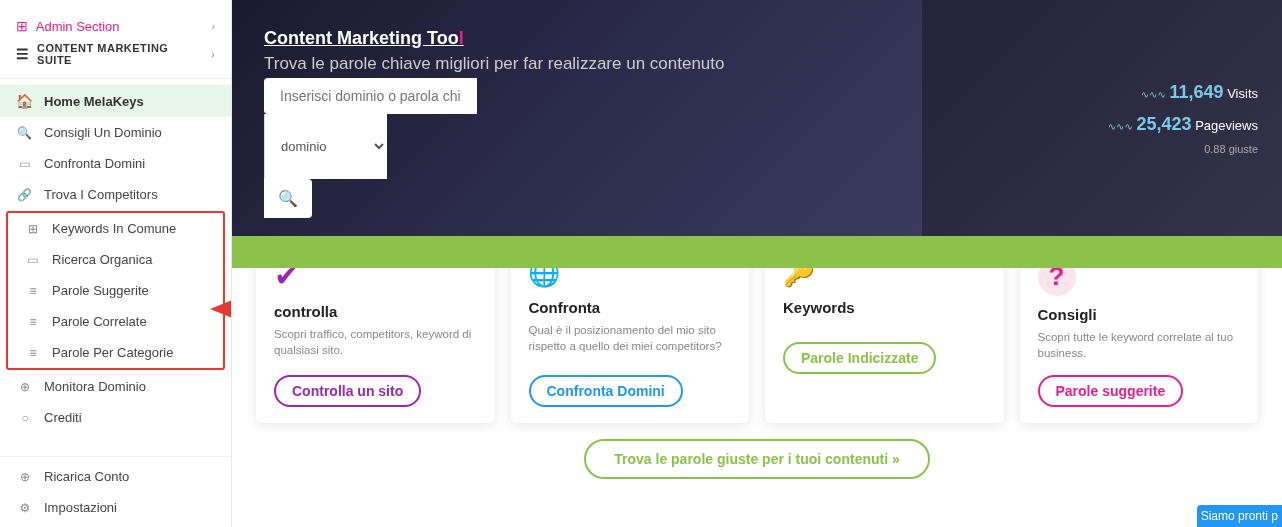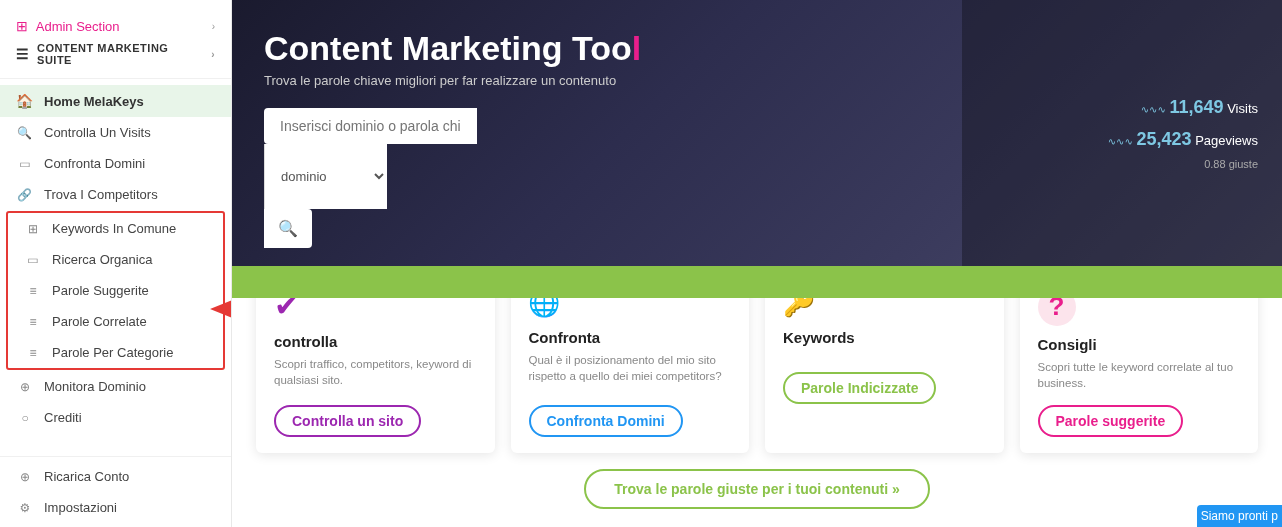--- a/index.html
+++ b/index.html
@@ -79,49 +79,50 @@
       padding: 28px 32px 18px 32px;
       min-height: 140px;
       display: flex;
       flex-direction: column;
       justify-content: flex-start;
       overflow: hidden;
     }
     .hero-overlay {
       position: absolute;
       right: 0; top: 0; bottom: 0;
-      width: 320px;
+      width: 360px;
       background: rgba(0,0,0,0.3);
       display: flex;
       flex-direction: column;
       align-items: flex-end;
       justify-content: center;
       padding: 16px 24px;
     }
     .hero-stat {
       color: #fff;
       font-size: 13px;
       text-align: right;
       line-height: 1.8;
     }
     .hero-stat .num { color: #7ec8e3; font-size: 18px; font-weight: 700; }
     .hero-stat .wave { color: #7ec8e3; font-size: 10px; }
 
     .hero-title {
       color: #fff;
-      font-size: 34px;
+      font-size: 18px;
       font-weight: 800;
       line-height: 1.2;
+      text-decoration: underline;
     }
     .hero-title span { color: #e91e8c; }
     .hero-subtitle {
       color: #ccc;
-      font-size: 13px;
+      font-size: 17px;
       margin-top: 4px;
-      margin-bottom: 20px;
+      margin-bottom: 4px;
     }
     .hero-search-row {
       display: flex;
       align-items: flex-start;
       gap: 0;
       max-width: 780px;
       flex-direction: column;
     }
     .hero-search-input {
       flex: 1;
@@ -255,21 +256,21 @@
   </div>
 
   <div class="sidebar-nav">
 
     <div class="nav-item active" style="background:#e8f5e9;">
       <span class="nav-icon">🏠</span>
       <span>Home MelaKeys</span>
     </div>
     <div class="nav-item">
       <span class="nav-icon" style="font-size:12px;">🔍</span>
-      <span>Controlla Un Visits</span>
+      <span>Consigli Un Dominio</span>
     </div>
     <div class="nav-item">
       <span class="nav-icon" style="font-size:12px;">▭</span>
       <span>Confronta Domini</span>
     </div>
     <div class="nav-item">
       <span class="nav-icon" style="font-size:12px;">🔗</span>
       <span>Trova I Competitors</span>
     </div>
 

